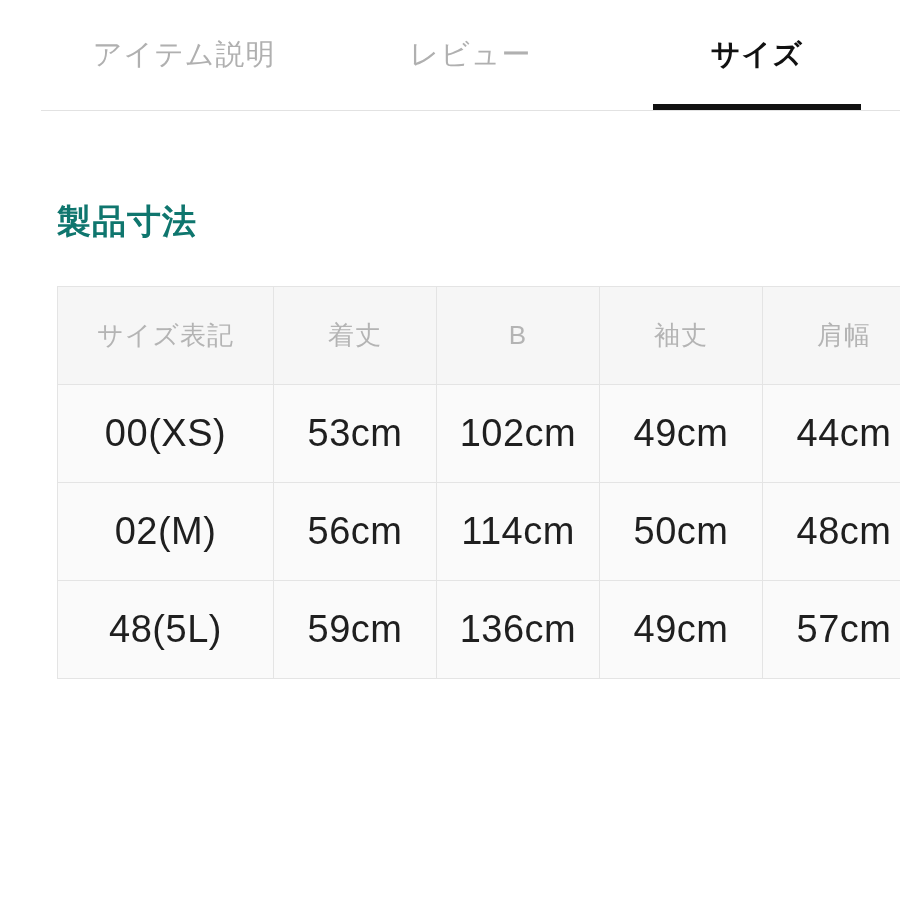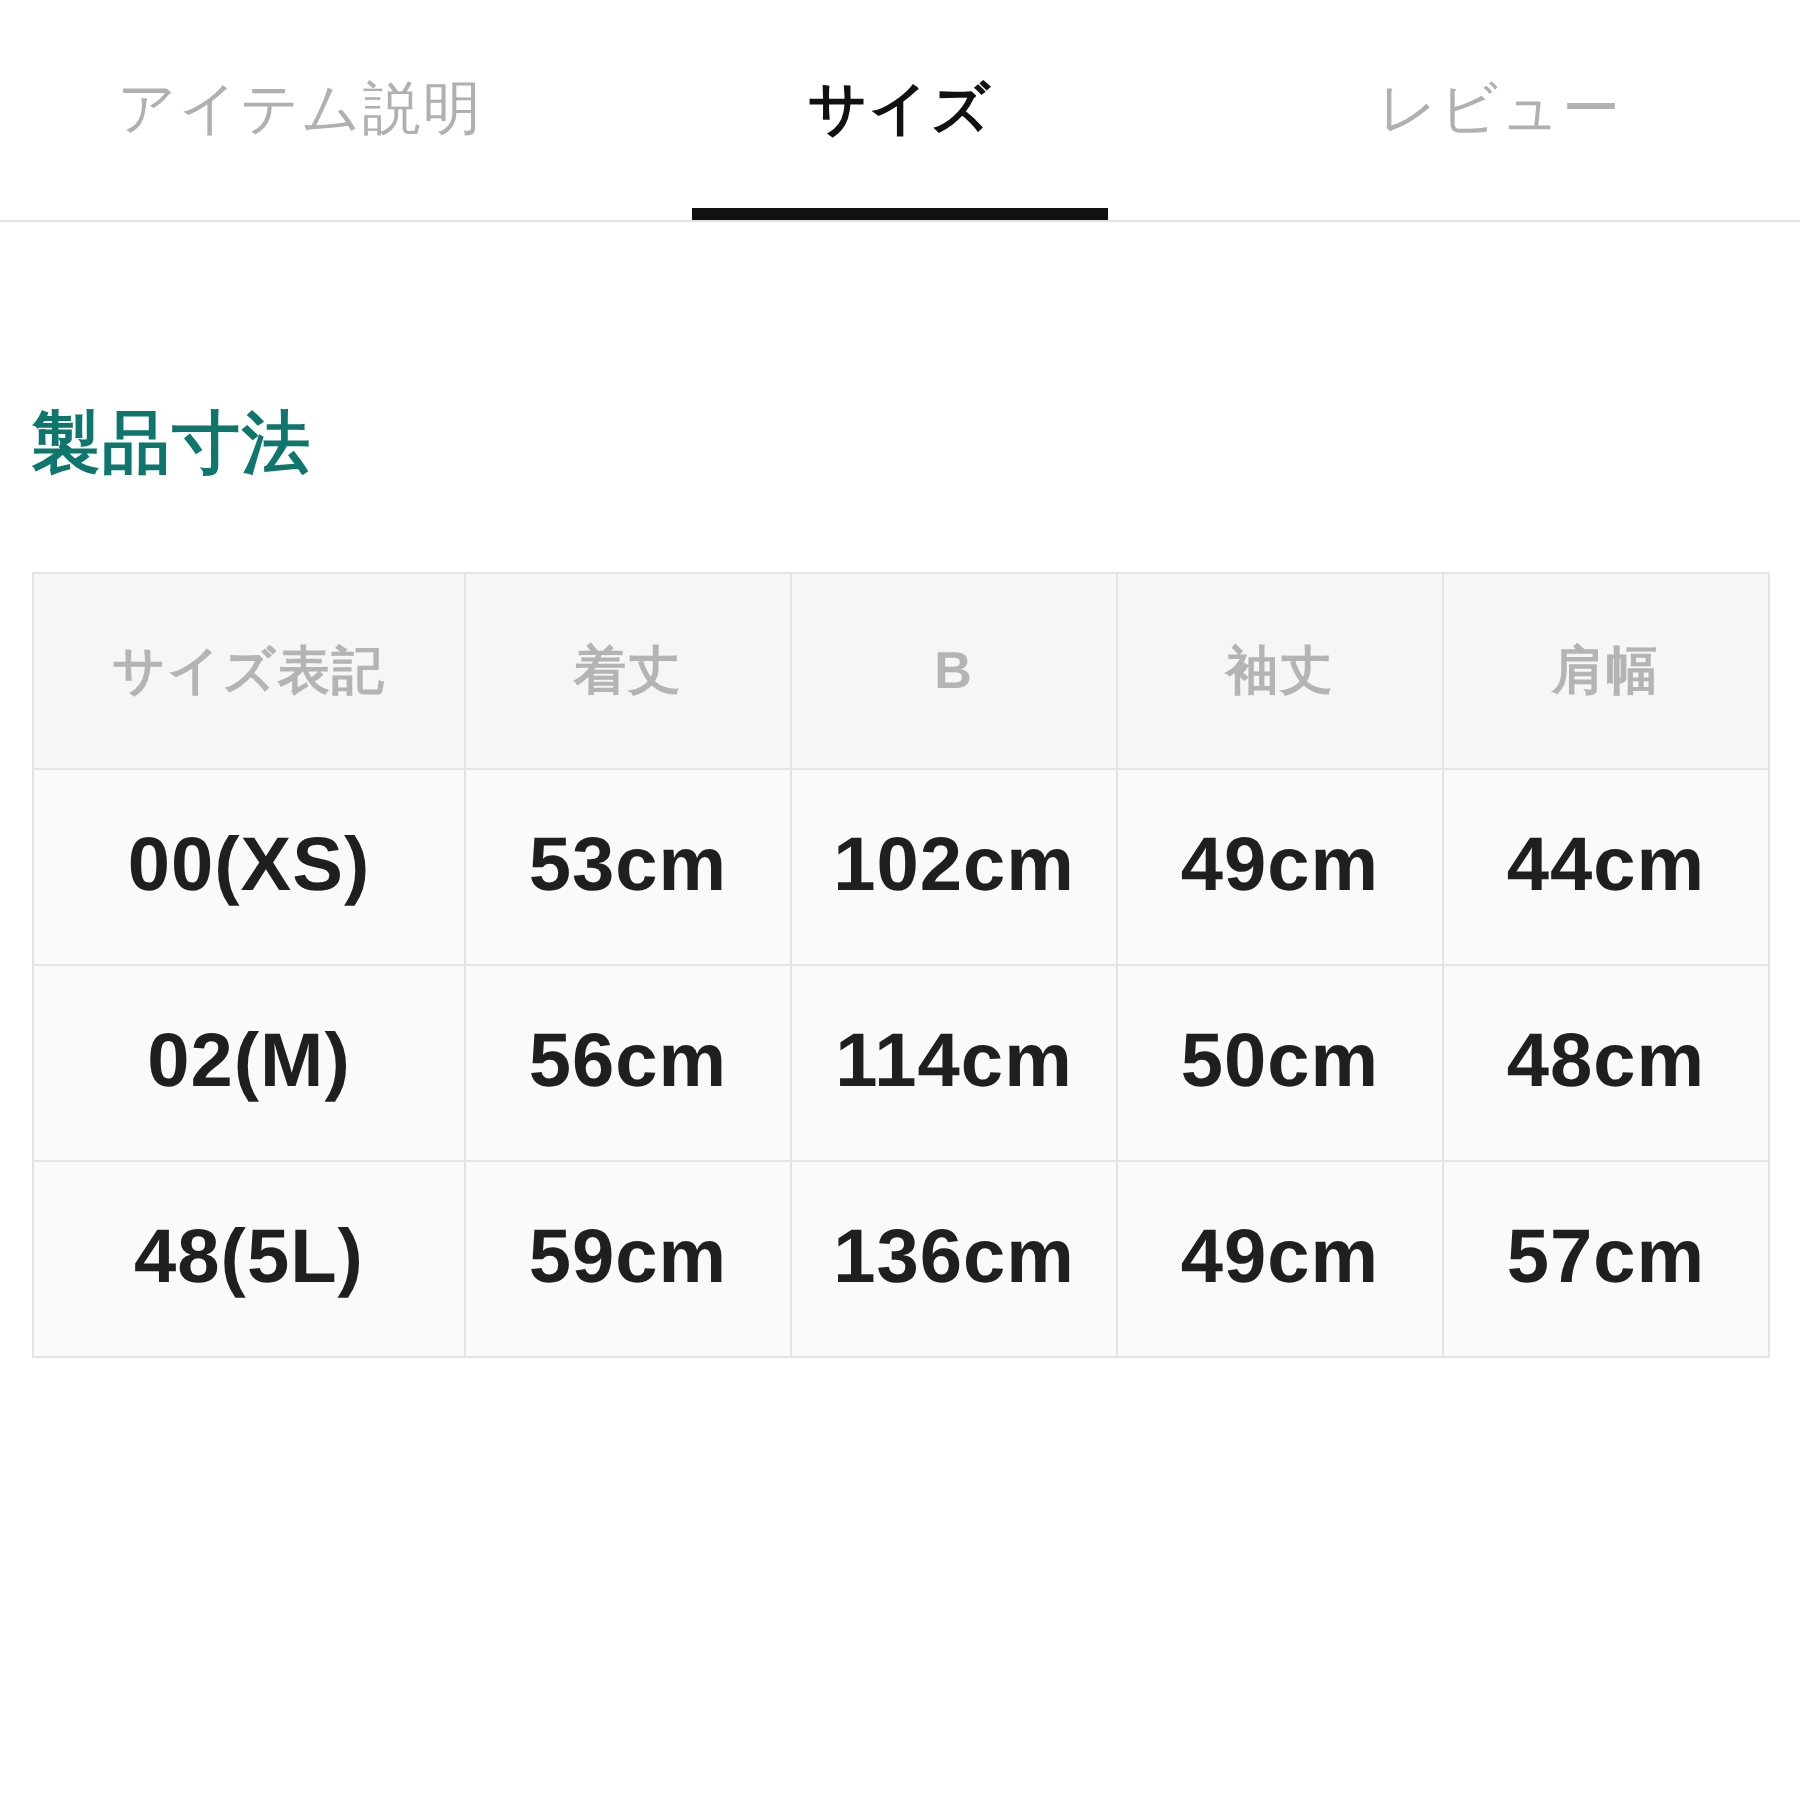--- a/index.html
+++ b/index.html
@@ -13,20 +13,21 @@
     font-family: "Liberation Sans", sans-serif;
     color: #1a1a1a;
     overflow: hidden;
   }
 
   .page {
     position: relative;
     width: 900px;
     height: 900px;
     box-sizing: border-box;
+    padding-left: 41px;
   }
 
   
   .tabbar {
     display: flex;
     align-items: stretch;
     height: 110px;
     border-bottom: 1px solid #e2e2e2;
     background: #ffffff;
   }
@@ -76,21 +77,21 @@
     width: 868px;
     border-collapse: collapse;
     table-layout: fixed;
   }
   .size-table th,
   .size-table td {
     border: 1px solid #e4e4e4;
     height: 95px;
     text-align: center;
     vertical-align: middle;
-    font-weight: 700;
+    font-weight: 400;
     background: #fafafa;
   }
   .size-table thead th {
     color: #b4b4b4;
     font-size: 26px;
     letter-spacing: 1px;
     background: #f6f6f6;
   }
   .size-table tbody td {
     color: #1f1f1f;
@@ -102,25 +103,25 @@
 </style>
 </head>
 <body>
 
 <div class="page">
 
   <div class="tabbar">
     <div class="tab">
       <span>アイテム説明</span>
     </div>
+    <div class="tab">
+      <span>レビュー</span>
+    </div>
     <div class="tab active">
       <span>サイズ</span>
-    </div>
-    <div class="tab">
-      <span>レビュー</span>
     </div>
   </div>
 
   <div class="content">
 
     <h2 class="section-title">製品寸法</h2>
 
     <table class="size-table">
       <colgroup>
         <col class="col-label">

